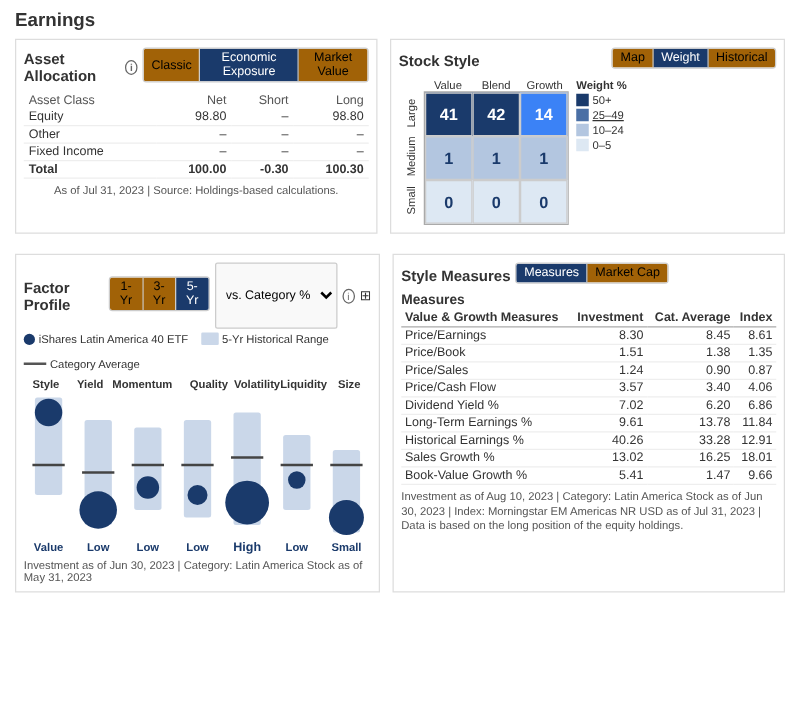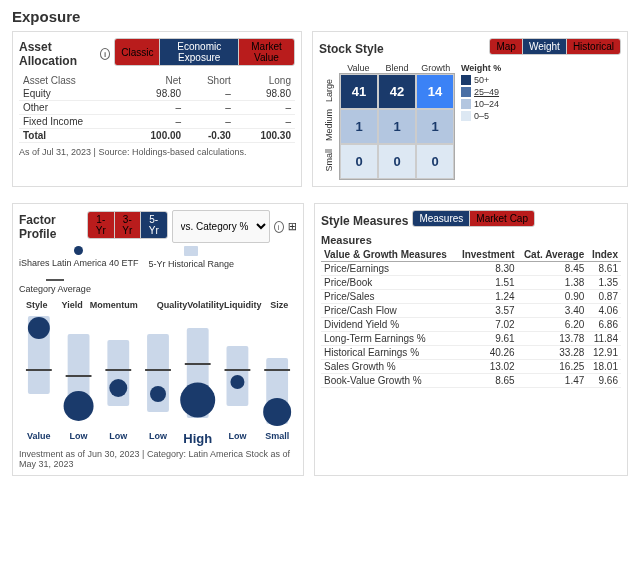--- a/index.html
+++ b/index.html
@@ -9,59 +9,59 @@
 
     
     .top-section { display: flex; gap: 10px; margin-bottom: 10px; }
     .asset-alloc { flex: 0 0 290px; border: 1px solid #ddd; padding: 6px; }
     .stock-style { flex: 1; border: 1px solid #ddd; padding: 6px; }
 
     .section-title { font-size: 12px; font-weight: bold; margin-bottom: 4px; display: flex; align-items: center; gap: 4px; }
     .info-icon { display: inline-block; width: 12px; height: 12px; border-radius: 50%; border: 1px solid #666; font-size: 8px; text-align: center; line-height: 12px; color: #666; cursor: pointer; }
 
     .tab-group { display: inline-flex; border: 1px solid #ccc; border-radius: 3px; overflow: hidden; margin-bottom: 4px; }
-    .tab { padding: 2px 6px; font-size: 10px; cursor: pointer; background: #b91c1c; border: none; }
+    .tab { padding: 2px 6px; font-size: 10px; cursor: pointer; background: #a16207; border: none; }
     .tab.active { background: #1a3a6b; color: #fff; }
     .tab:not(:last-child) { border-right: 1px solid #ccc; }
 
     .aa-table { width: 100%; border-collapse: collapse; font-size: 10px; }
     .aa-table th { text-align: right; font-weight: normal; color: #555; padding: 1px 4px; }
     .aa-table th:first-child { text-align: left; }
     .aa-table td { text-align: right; padding: 1px 4px; border-bottom: 1px solid #eee; }
     .aa-table td:first-child { text-align: left; }
     .aa-table tr.total td { font-weight: bold; border-top: 1px solid #aaa; }
-    .aa-source { font-size: 9px; color: #555; margin-top: 4px; }
+    .aa-source { font-size: 9px; color: #555; margin-top: 4px; text-align: center; }
     .style-grid-container { display: flex; gap: 6px; }
     .legend { font-size: 9px; }
     .legend-title { font-weight: bold; margin-bottom: 2px; }
 
     
     .bottom-section { display: flex; gap: 10px; margin-top: 16px; }
     .factor-profile { flex: 0 0 290px; border: 1px solid #ddd; padding: 6px; }
     .style-measures { flex: 1; border: 1px solid #ddd; padding: 6px; }
 
-    .vs-select { font-size: 10px; border: 1px solid #ccc; padding: 9px 4px; border-radius: 2px; background: #f9f9f9; cursor: pointer; }
+    .vs-select { font-size: 10px; border: 1px solid #ccc; padding: 19px 4px; border-radius: 2px; background: #f9f9f9; cursor: pointer; }
 
     .fp-legend { display: flex; gap: 10px; margin-bottom: 6px; font-size: 9px; flex-wrap: wrap; }
-    .fp-legend-item { display: flex; align-items: center; gap: 3px; flex-direction: column; }
+    .fp-legend-item { display: flex; align-items: center; gap: 3px; }
     .fp-dot { width: 9px; height: 9px; border-radius: 50%; display: inline-block; }
 
     .fp-footer { font-size: 9px; color: #555; margin-top: 3px; }
     .sm-table { width: 100%; border-collapse: collapse; font-size: 10px; }
     .sm-table th { text-align: right; font-weight: bold; padding: 1px 3px; border-bottom: 1px solid #aaa; font-size: 10px; color: #333; }
     .sm-table th:first-child { text-align: left; }
     .sm-table td { text-align: right; padding: 1px 3px; border-bottom: 1px solid #eee; }
     .sm-table td:first-child { text-align: left; }
     .sm-footer { font-size: 9px; color: #555; margin-top: 4px; line-height: 1.3; }
   </style>
 </head>
 <body>
 
 <div class="page">
-  <h1>Exposure</h1>
+  <h1>Earnings</h1>
 
   <div class="top-section">
 
     <div class="asset-alloc">
       <div class="section-title">
         <span>Asset Allocation</span>
         <span class="info-icon">i</span>
         <div class="tab-group">
           <button class="tab">Classic</button>
           <button class="tab active">Economic Exposure</button>
@@ -207,21 +207,21 @@
           <span style="display:inline-block;width:18px;height:2px;background:#555;vertical-align:middle;"></span>
           <span>Category Average</span>
         </div>
       </div>
 
       <div style="display:flex;">
         <div id="fp-col-headers" style="display:flex;width:100%;">
             <div style="flex: 1 1 0%; text-align: center; font-size: 9px; font-weight: bold; color: rgb(51, 51, 51);">Style</div>
             <div style="flex: 1 1 0%; text-align: center; font-size: 9px; font-weight: bold; color: rgb(51, 51, 51);">Yield</div>
             <div style="flex: 1 1 0%; text-align: center; font-size: 9px; font-weight: bold; color: rgb(51, 51, 51);">Momentum</div>
-            <div style="flex: 1 1 0%; text-align: right; font-size: 9px; font-weight: bold; color: rgb(51, 51, 51); padding-left: 14px;">Quality</div>
+            <div style="flex: 1 1 0%; text-align: left; font-size: 9px; font-weight: bold; color: rgb(51, 51, 51); padding-left: 14px;">Quality</div>
             <div style="flex: 1 1 0%; text-align: center; font-size: 9px; font-weight: bold; color: rgb(51, 51, 51);">Volatility</div>
             <div style="flex: 1 1 0%; text-align: center; font-size: 9px; font-weight: bold; color: rgb(51, 51, 51);">Liquidity</div>
             <div style="flex: 1 1 0%; text-align: center; font-size: 9px; font-weight: bold; color: rgb(51, 51, 51);">Size</div>
           </div>
       </div>
 
       <svg id="fp-chart-svg" width="278" height="120" style="display:block;">
           <rect x="8.935714285714285" y="6.000000000000005" width="21.842857142857145" height="78" fill="#b3c6e0" opacity="0.7" rx="2"></rect>
           <line x1="6.935714285714285" x2="32.77857142857143" y1="60" y2="60" stroke="#444" stroke-width="2"></line>
           <circle cx="19.857142857142858" cy="18.000000000000004" r="11" fill="#1a3a6b"></circle>
@@ -243,21 +243,21 @@
           <rect x="247.22142857142853" y="48" width="21.842857142857145" height="66" fill="#b3c6e0" opacity="0.7" rx="2"></rect>
           <line x1="245.22142857142853" x2="271.0642857142857" y1="60" y2="60" stroke="#444" stroke-width="2"></line>
           <circle cx="258.1428571428571" cy="102" r="14" fill="#1a3a6b"></circle>
         </svg>
 
       <div id="fp-bottom-labels" style="display:flex;width:278px;margin-top:1px;">
           <div style="flex: 1 1 0%; text-align: center; font-size: 9px; color: rgb(26, 58, 107); font-weight: bold;">Value</div>
           <div style="flex: 1 1 0%; text-align: center; font-size: 9px; color: rgb(26, 58, 107); font-weight: bold;">Low</div>
           <div style="flex: 1 1 0%; text-align: center; font-size: 9px; color: rgb(26, 58, 107); font-weight: bold;">Low</div>
           <div style="flex: 1 1 0%; text-align: center; font-size: 9px; color: rgb(26, 58, 107); font-weight: bold;">Low</div>
-          <div style="flex: 1 1 0%; text-align: center; font-size: 13px; color: rgb(26, 58, 107); font-weight: bold;">High</div>
+          <div style="flex: 1 1 0%; text-align: center; font-size: 10px; color: rgb(26, 58, 107); font-weight: bold;">High</div>
           <div style="flex: 1 1 0%; text-align: center; font-size: 9px; color: rgb(26, 58, 107); font-weight: bold;">Low</div>
           <div style="flex: 1 1 0%; text-align: center; font-size: 9px; color: rgb(26, 58, 107); font-weight: bold;">Small</div>
         </div>
 
       <div class="fp-footer">Investment as of Jun 30, 2023 | Category: Latin America Stock as of May 31, 2023</div>
     </div>
 
     <div class="style-measures">
       <div style="display:flex;align-items:center;gap:4px;margin-bottom:3px;">
         <span style="font-size:12px;font-weight:bold;">Style Measures</span>
@@ -320,21 +320,22 @@
               <td>12.91</td>
             </tr>
             <tr>
               <td>Sales Growth %</td>
               <td>13.02</td>
               <td>16.25</td>
               <td>18.01</td>
             </tr>
             <tr>
               <td>Book-Value Growth %</td>
-              <td>8.65</td>
+              <td>5.41</td>
               <td>1.47</td>
               <td>9.66</td>
             </tr>
           </tbody>
       </table>
+      <div class="sm-footer">Investment as of Aug 10, 2023 | Category: Latin America Stock as of Jun 30, 2023 | Index: Morningstar EM Americas NR USD as of Jul 31, 2023 | Data is based on the long position of the equity holdings.</div>
     </div>
   </div>
 </div>
 
 </body></html>

